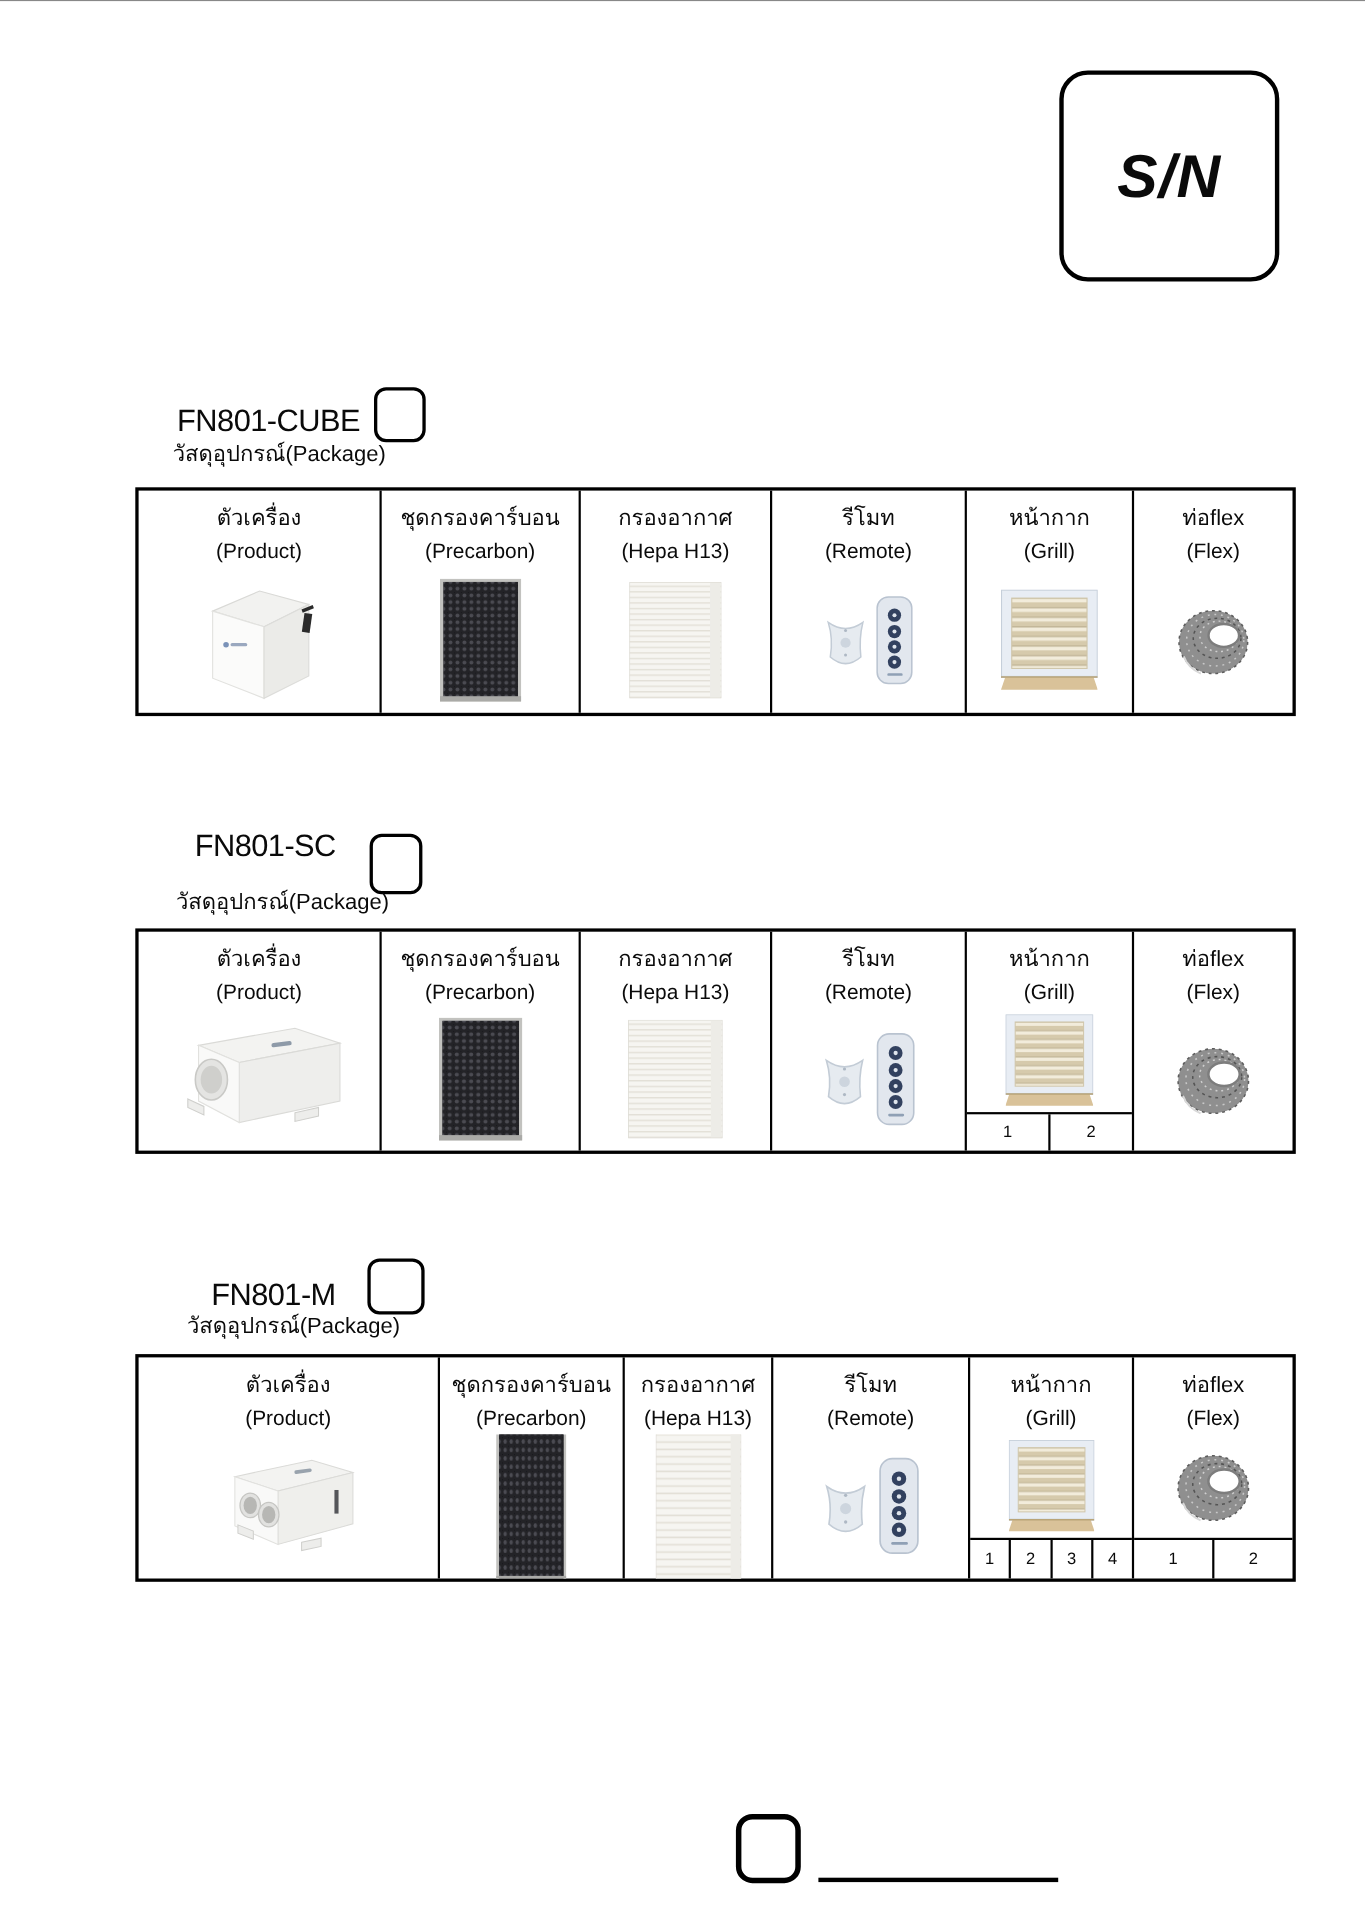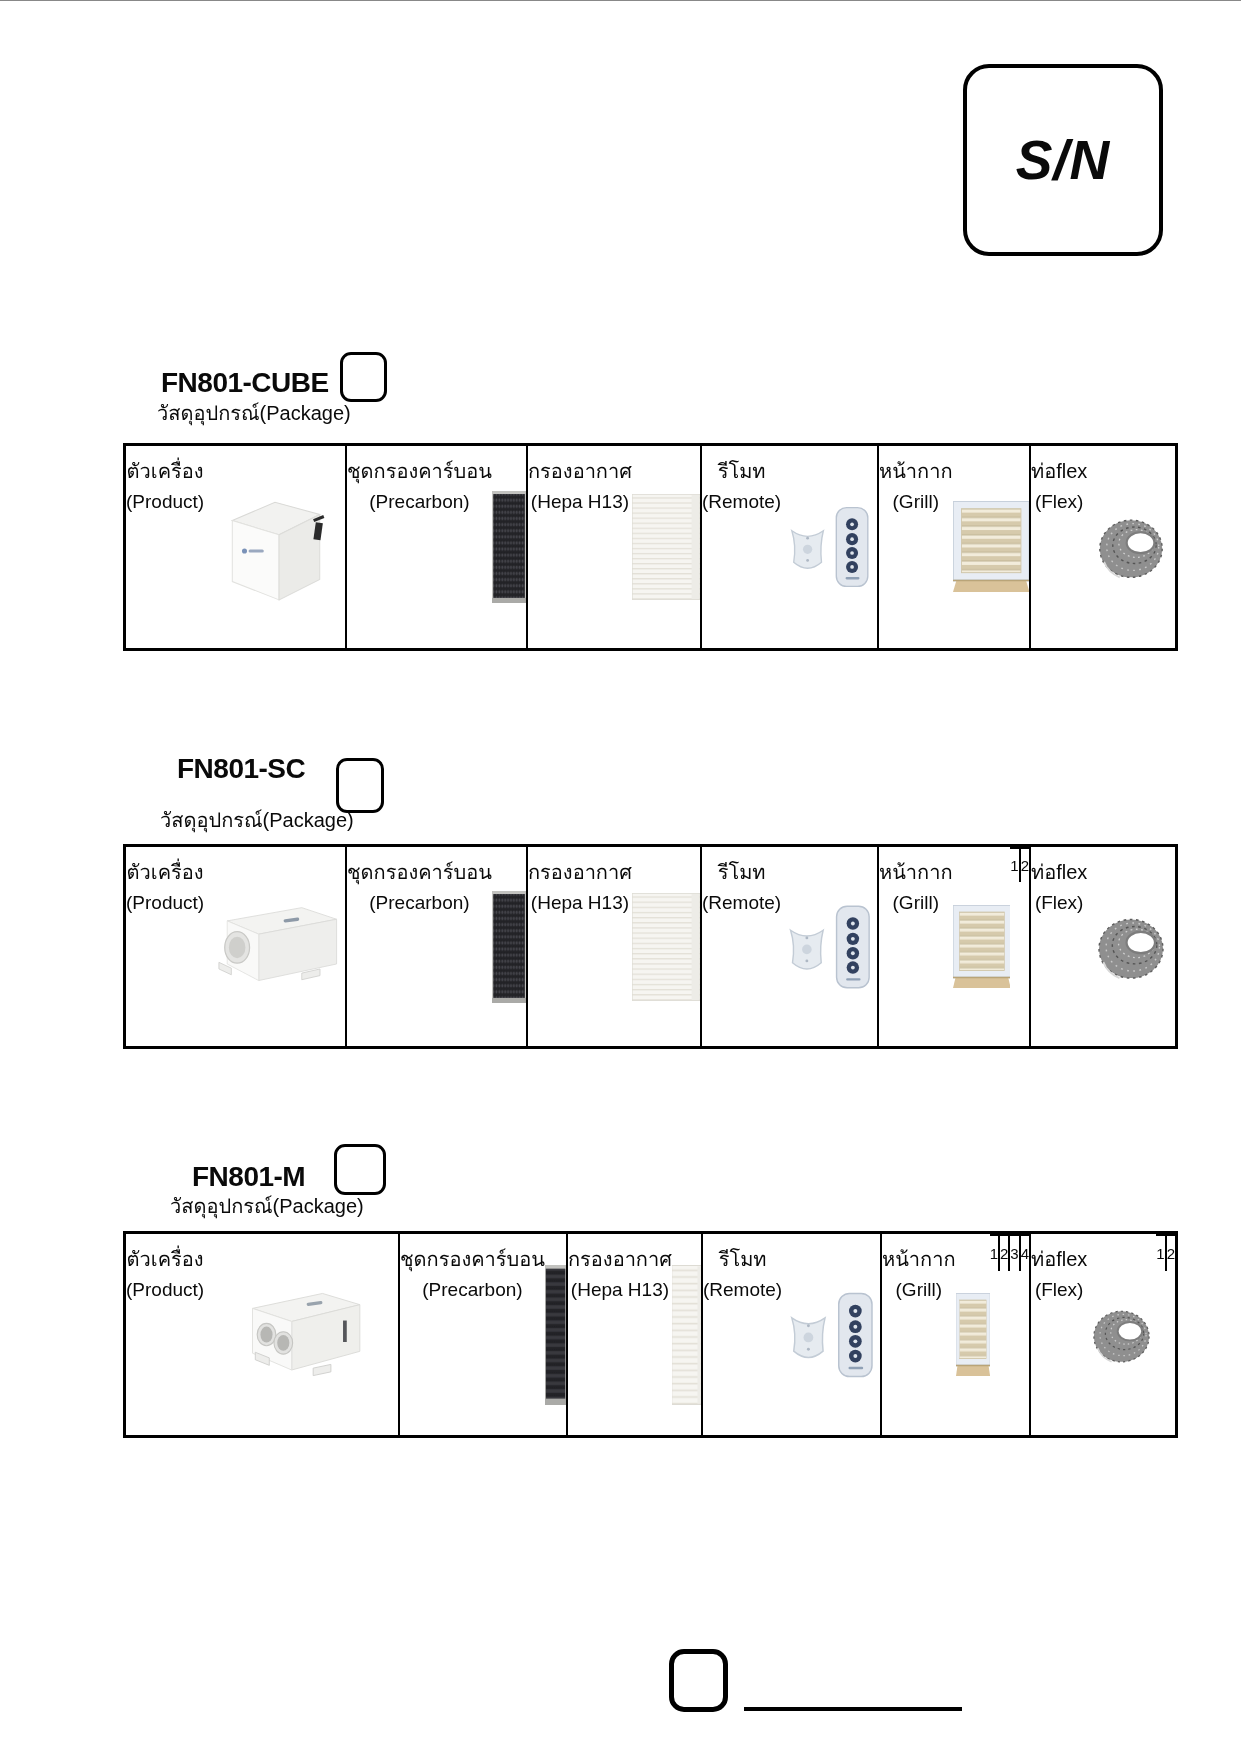--- a/index.html
+++ b/index.html
@@ -7,39 +7,39 @@
   .page{position:relative;width:1241px;height:1755px;background:#ffffff;margin:1px auto;
         font-family:"Liberation Sans",sans-serif;color:#0a0a0a;overflow:hidden}
 
   
   .sn-box{position:absolute;left:963px;top:63px;width:200px;height:192px;
           border:4px solid #000;border-radius:26px;background:#fff;
           display:flex;align-items:center;justify-content:center}
   .sn-label{font-size:55px;font-weight:bold;font-style:italic;letter-spacing:1px}
 
   
-  .s-title{position:absolute;font-weight:bold;font-size:28px;letter-spacing:-0.5px;white-space:nowrap}
+  .s-title{position:absolute;font-weight:normal;font-size:28px;letter-spacing:-0.5px;white-space:nowrap}
   #t1-title{left:161px;top:366px}
   #t2-title{left:177px;top:752px}
   #t3-title{left:192px;top:1160px}
   .cb{position:absolute;border:3.5px solid #000;border-radius:11px;background:#fff}
   #t1-cb{left:340px;top:351px;width:47px;height:50px}
   #t2-cb{left:336px;top:757px;width:48px;height:55px}
   #t3-cb{left:334px;top:1143px;width:52px;height:51px}
   .pkg{position:absolute;font-size:20px;line-height:1.3;white-space:nowrap}
   #t1-pkg{left:157px;top:399px}
   #t2-pkg{left:160px;top:806px}
   #t3-pkg{left:170px;top:1192px}
 
   
   .ptable{position:absolute;left:123px;width:1055px;border:3px solid #000;display:flex;background:#fff}
   #table1{top:442px;height:208px}
   #table2{top:843px;height:205px}
   #table3{top:1230px;height:207px}
-  .col{border-right:2.5px solid #000;display:flex;flex-direction:row;min-width:0}
+  .col{border-right:2.5px solid #000;display:flex;flex-direction:column;min-width:0}
   .col:last-child{border-right:none}
   .t12 .c0{width:221px}.t12 .c1{width:181px}.t12 .c2{width:174px}
   .t12 .c3{width:177px}.t12 .c4{width:152px}.t12 .c5{flex:1}
   .t3  .c0{width:274px}.t3  .c1{width:168px}.t3  .c2{width:135px}
   .t3  .c3{width:179px}.t3  .c4{width:149px}.t3  .c5{flex:1}
   .hdr{text-align:center;padding-top:11px;line-height:1.45}
   .hdr .th{font-size:20px}
   .hdr .en{font-size:19px;margin-top:2px}
   .imgwrap{flex:1;display:flex;align-items:center;justify-content:center;overflow:hidden}
   .pimg{display:block}

